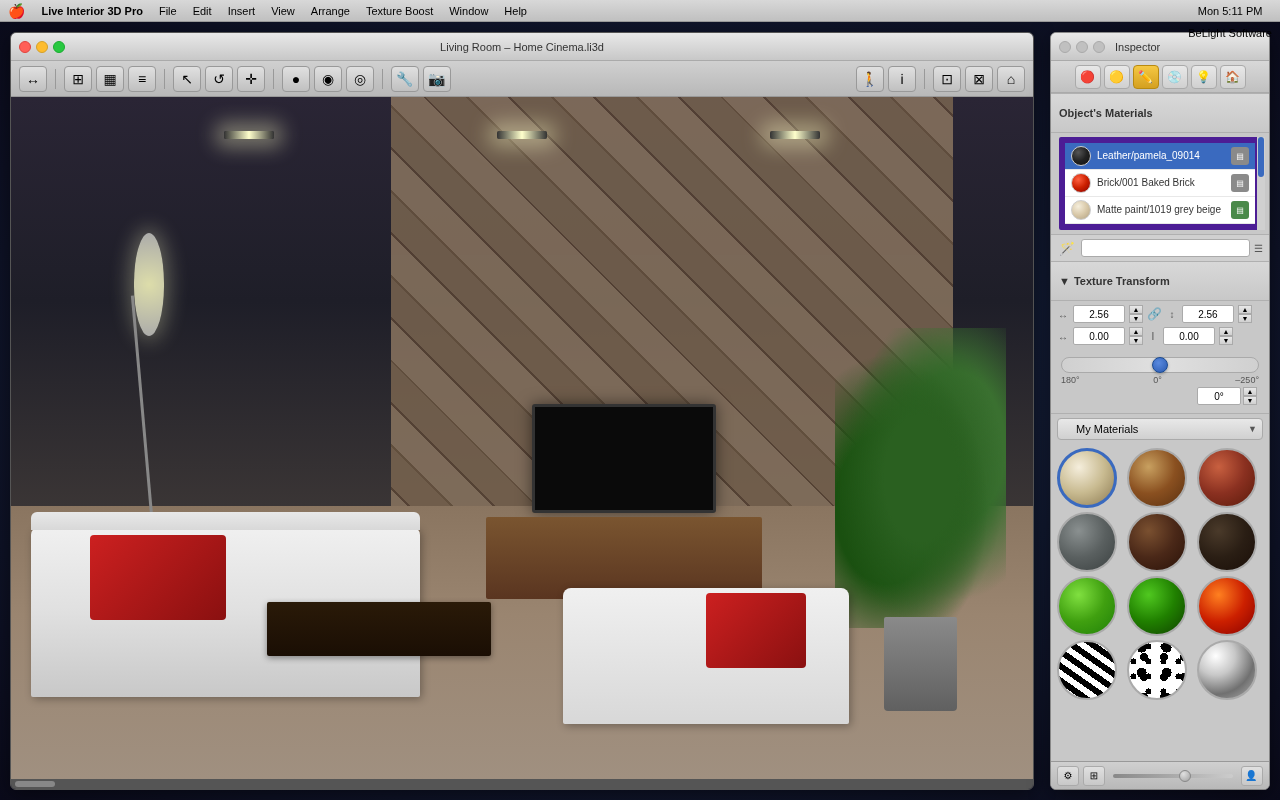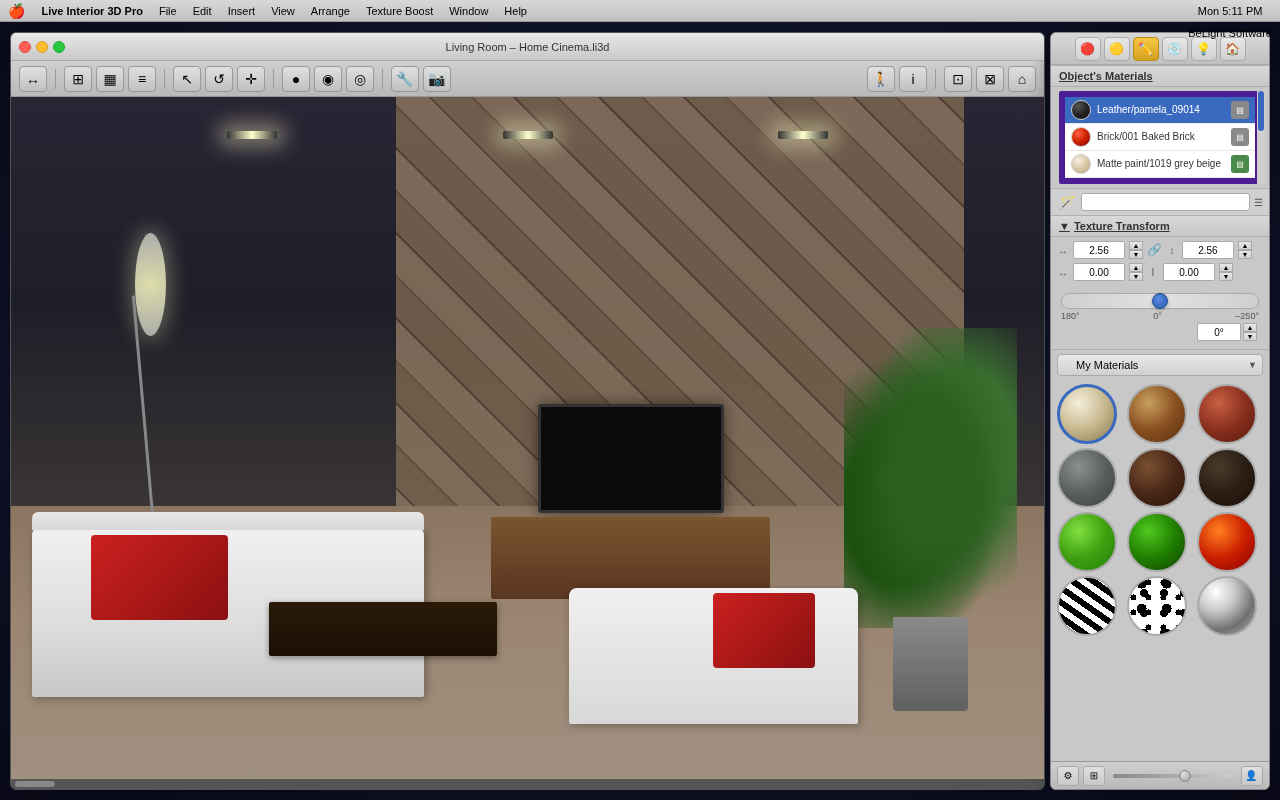--- a/index.html
+++ b/index.html
@@ -45,21 +45,21 @@
       display: flex;
       height: calc(800px - 22px);
     }
 
     
     .app-window {
       flex: 1;
       display: flex;
       flex-direction: column;
       background: #2a2a3a;
-      margin: 10px 5px 10px 10px;
+      margin: 10px 16px 10px 10px;
       border-radius: 6px;
       border: 1px solid #555;
       overflow: hidden;
       box-shadow: 0 4px 20px rgba(0,0,0,0.5);
     }
 
     
     .title-bar {
       height: 28px;
       background: linear-gradient(to bottom, #e8e8e8, #c8c8c8);
@@ -429,30 +429,29 @@
     .inspector-content {
       flex: 1;
       overflow-y: auto;
       padding: 0;
       background: #c8c8c8;
     }
 
     
     .section-header {
       background: linear-gradient(to bottom, #d8d8d8, #c8c8c8);
-      padding: 4px 8px;
+      padding: 13px 8px;
       font-size: 11px;
       font-weight: bold;
       color: #333;
       display: flex;
       align-items: center;
       gap: 4px;
       border-top: 1px solid #b0b0b0;
       border-bottom: 1px solid #b0b0b0;
-      text-decoration: underline;
     }
 
     
     .materials-list {
       background: #f9a8d4;
       border: 6px solid #4c1d95;
       margin: 4px 4px;
       border-radius: 2px;
       overflow: hidden;
     }
@@ -872,20 +871,28 @@
       </div>
     </div>
 
     <div class="scrollbar-bottom">
       <div class="scroll-handle"></div>
     </div>
   </div>
 
   <div class="inspector-panel">
 
+    <div class="inspector-titlebar">
+      <div class="inspector-title-lights">
+        <div class="itl"></div>
+        <div class="itl"></div>
+        <div class="itl"></div>
+      </div>
+      <span class="inspector-title-text">Inspector</span>
+    </div>
 
     <div class="inspector-toolbar">
       <div class="insp-btn">🔴</div>
       <div class="insp-btn">🟡</div>
       <div class="insp-btn active">✏️</div>
       <div class="insp-btn">💿</div>
       <div class="insp-btn">💡</div>
       <div class="insp-btn">🏠</div>
     </div>
 

